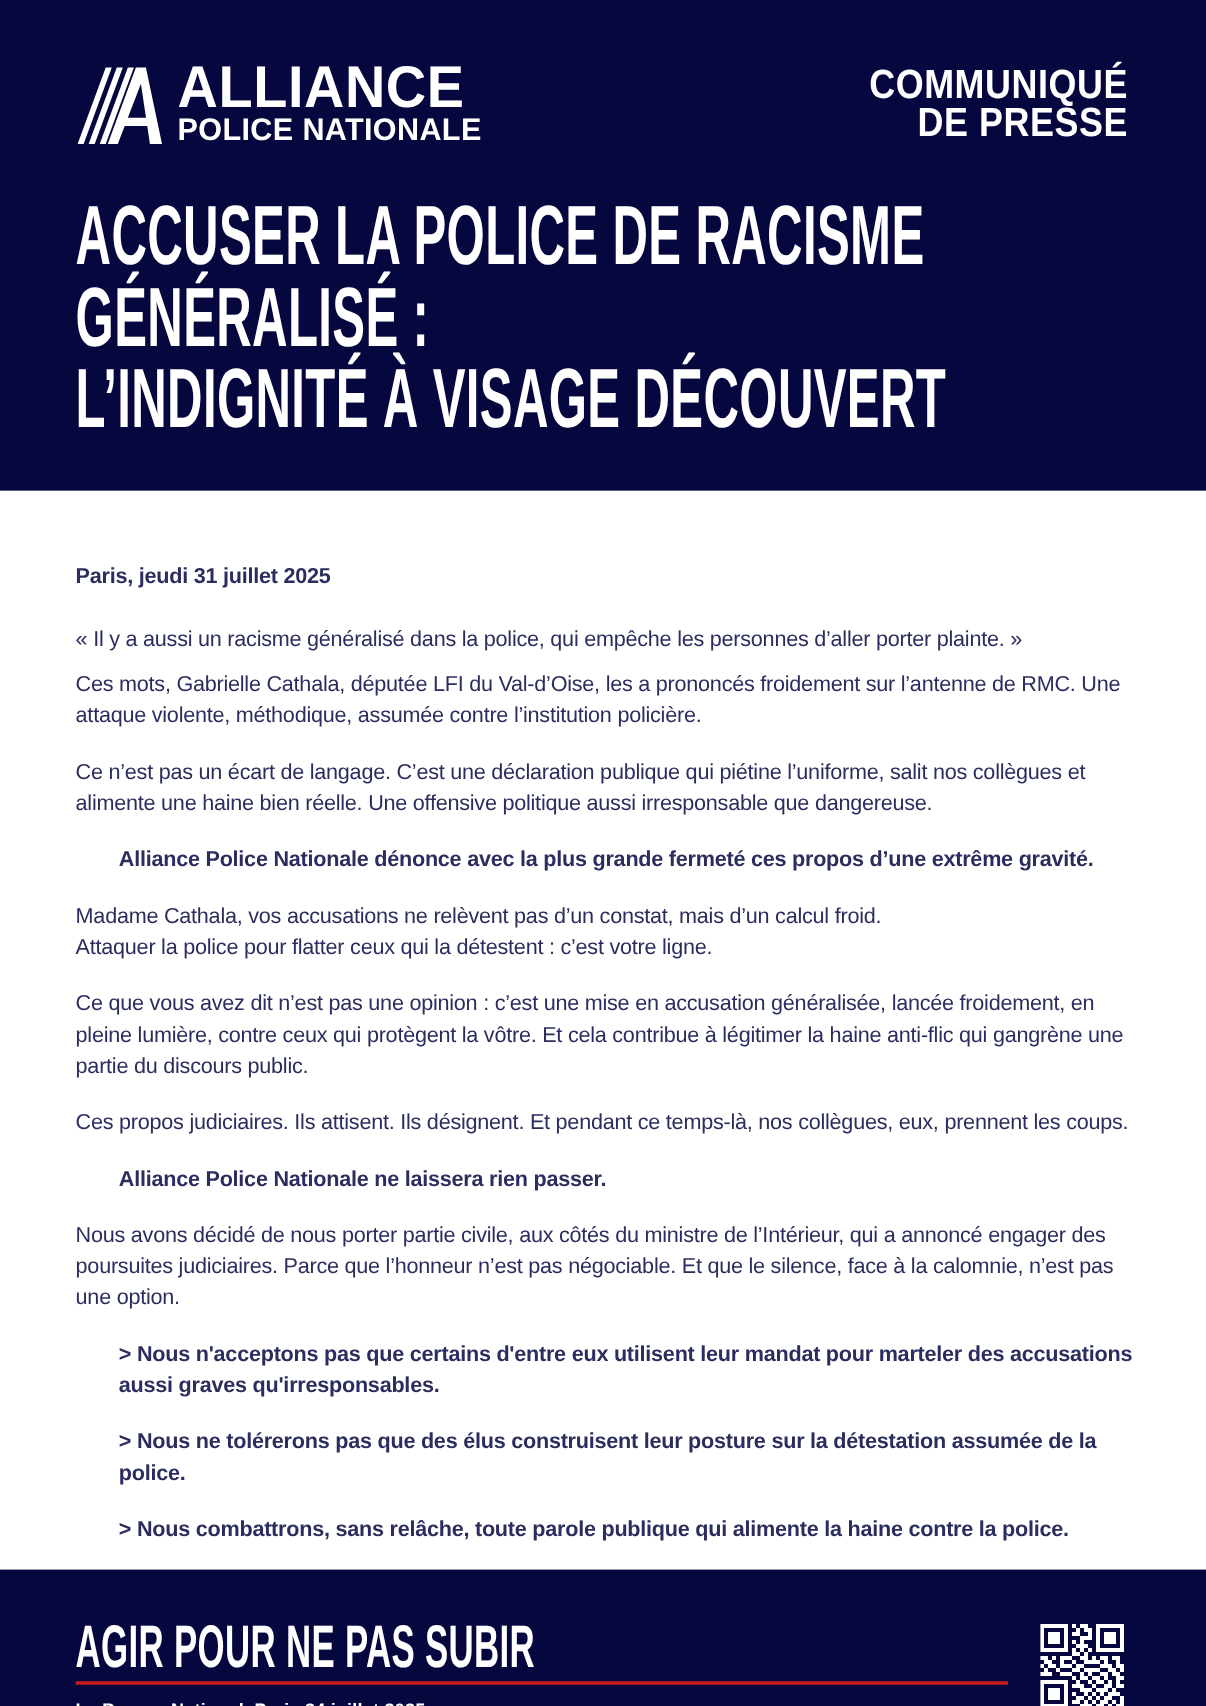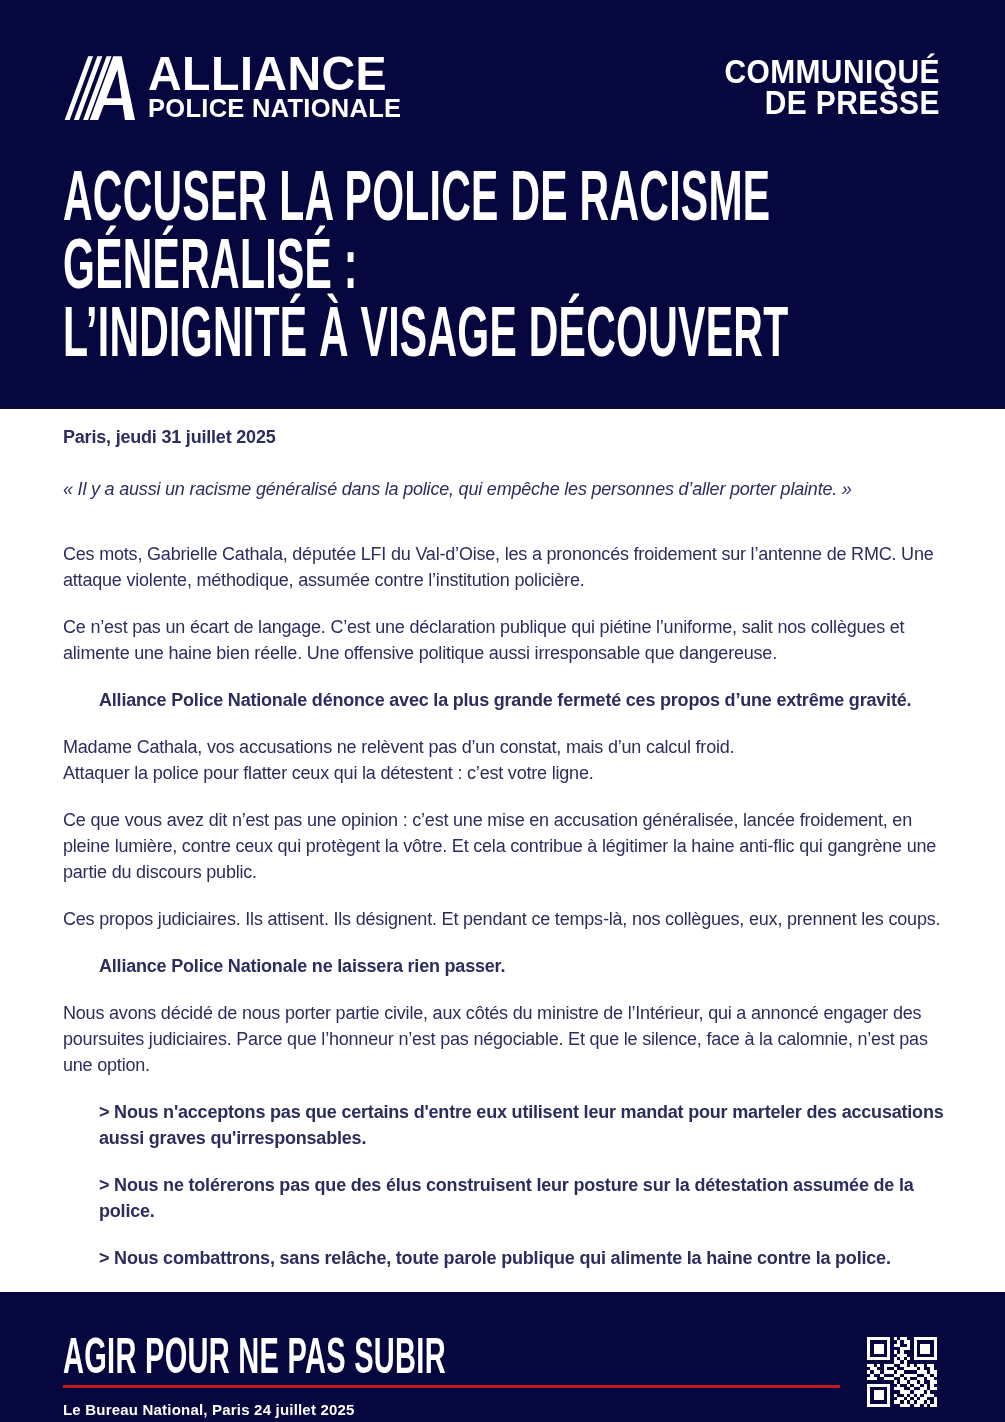--- a/index.html
+++ b/index.html
@@ -50,22 +50,22 @@
   .doc-body {
     flex: 1;
     background: #ffffff;
     padding: 15px 58px 0 63px;
     color: #2b2d5e;
     font-size: 18px;
     line-height: 26px;
     letter-spacing: -0.2px;
   }
   .doc-body p { margin: 0 0 21px 0; }
-  .doc-body .date { font-weight: bold; margin-bottom: 26px; }
-  .doc-body p.italic { font-style: italic; margin-bottom: 39px; }
+  .doc-body .date { font-weight: bold; margin-bottom: 26px; margin-top: 43px; }
+  .doc-body p.italic { margin-bottom: 12px; }
   .doc-body p.bold { font-weight: bold; margin-left: 36px; }
 
   
   .footer {
     background: #070740;
     height: 177px;
     padding: 42px 65px 0 63px;
     color: #ffffff;
     position: relative;
     flex: none;

